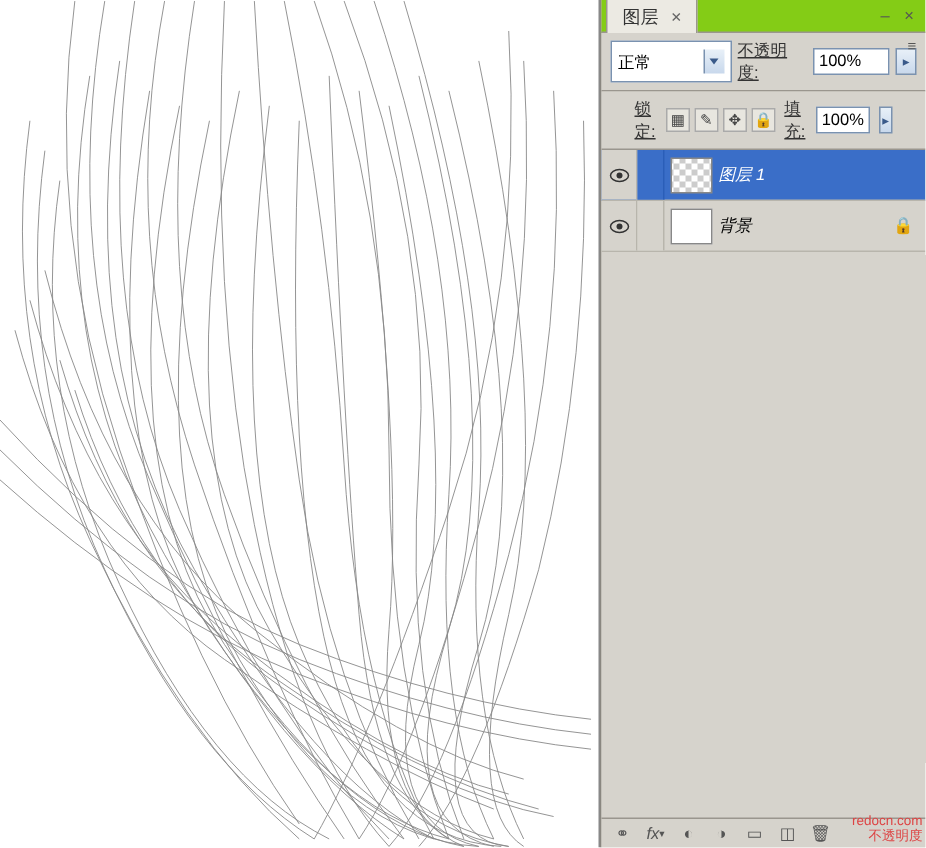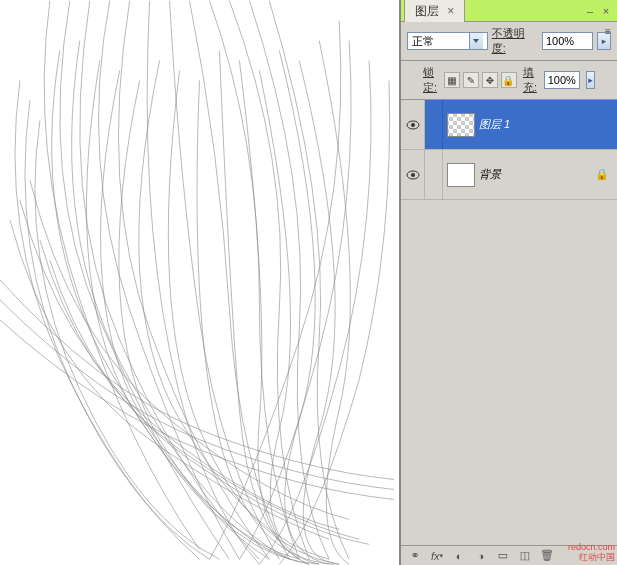--- a/index.html
+++ b/index.html
@@ -1,38 +1,38 @@
 <!DOCTYPE html>
 <html><head>
 <meta charset="utf-8">
 <style>
 * { margin: 0; padding: 0; box-sizing: border-box; }
 body { font-family: "Microsoft YaHei", SimSun, sans-serif; font-size: 11px; background: #fff; width: 617px; height: 565px; position: relative; overflow: hidden; }
 .canvas-area { position: absolute; left: 0; top: 0; width: 400px; height: 565px; background: #fff; border-right: 1px solid #888; }
 .canvas-svg { width: 100%; height: 100%; }
 .panel { position: absolute; right: 0; top: 0; width: 217px; height: 565px; background: #d6d3cc; display: flex; flex-direction: column; border-left: 1px solid #8a8780; }
-.panel-header { display: flex; align-items: center; height: 22px; background: #bef264; border-bottom: 1px solid #9a968e; }
+.panel-header { display: flex; align-items: center; height: 22px; background: #84cc16; border-bottom: 1px solid #9a968e; }
 .panel-tab { padding: 3px 10px; background: #eceae3; border: 1px solid #9a968e; border-bottom: none; margin-left: 3px; font-size: 12px; color: #333; }
 .panel-tab .close { margin-left: 5px; color: #666; cursor: pointer; }
 .panel-min { margin-left: auto; margin-right: 4px; display: flex; gap: 2px; }
 .min-btn { width: 14px; height: 10px; display: flex; align-items: center; justify-content: center; cursor: pointer; color: #555; }
 .panel-options { display: flex; align-items: center; padding: 4px 6px; gap: 4px; border-bottom: 1px solid #9a968e; background: #d6d3cc; }
-.dropdown { height: 18px; background: #fff; border: 1px solid #7a92b0; display: flex; align-items: center; padding: 0 4px; font-size: 11px; color: #000; position: relative; }
+.dropdown { height: 28px; background: #fff; border: 1px solid #7a92b0; display: flex; align-items: center; padding: 0 4px; font-size: 11px; color: #000; position: relative; }
 .dropdown .arrow { margin-left: auto; width: 14px; height: 16px; background: linear-gradient(#e8f0f8,#c8d8ec); border-left: 1px solid #7a92b0; display: flex; align-items: center; justify-content: center; }
 .dropdown .arrow::after { content: ""; border-left: 3px solid transparent; border-right: 3px solid transparent; border-top: 4px solid #3a5a8a; }
 .blend-dd { width: 82px; }
 .opt-label { color: #333; font-size: 11px; text-decoration: underline; }
 .pct-input { width: 52px; height: 18px; background: #fff; border: 1px solid #7a92b0; display: flex; align-items: center; padding: 0 3px; font-size: 11px; }
 .pct-arrow { width: 14px; height: 18px; background: linear-gradient(#e8f0f8,#c8d8ec); border: 1px solid #7a92b0; display: flex; align-items: center; justify-content: center; }
 .pct-arrow::after { content: "▸"; font-size: 9px; color: #3a5a8a; }
 .lock-row { display: flex; align-items: center; padding: 4px 22px; gap: 6px; border-bottom: 1px solid #9a968e; background: #d6d3cc; }
 .lock-icons { display: flex; gap: 3px; }
 .lock-ico { width: 16px; height: 16px; border: 1px solid #aaa; background: #e8e6df; display: flex; align-items: center; justify-content: center; font-size: 10px; color: #444; cursor: pointer; }
 .layers-list { flex: 1; background: #d6d3cc; overflow: auto; }
-.layer-row { display: flex; align-items: center; height: 50px; border-bottom: 1px solid #b8b5ac; }
+.layer-row { display: flex; align-items: center; height: 34px; border-bottom: 1px solid #b8b5ac; }
 .layer-row.selected { background: #3a6ec8; color: #fff; }
 .layer-row.selected .layer-name { color: #fff; }
 .vis-col { width: 24px; height: 100%; display: flex; align-items: center; justify-content: center; border-right: 1px solid #b8b5ac; background: #d6d3cc; }
 .eye-icon { width: 14px; height: 10px; }
 .link-col { width: 18px; height: 100%; border-right: 1px solid #b8b5ac; background: #d6d3cc; }
 .layer-row.selected .link-col { background: #3a6ec8; border-right-color: #2a5eb8; }
 .thumb { width: 28px; height: 24px; background: #fff; border: 1px solid #888; margin: 0 4px; position: relative; }
 .thumb.trans { background: repeating-conic-gradient(#ccc 0 25%, #fff 0 50%) 50% / 8px 8px; }
 .layer-name { font-size: 11px; color: #000; font-style: italic; }
 .lock-badge { margin-left: auto; margin-right: 8px; font-size: 11px; color: #555; }
@@ -167,15 +167,15 @@
       </div>
     <div class="foot-ico">◐</div>
     <div class="foot-ico">◑</div>
     <div class="foot-ico">▭</div>
     <div class="foot-ico">◫</div>
     <div class="foot-ico">🗑</div>
   </div>
 
   <div class="watermark">
     <div>redocn.com</div>
-    <div>红动中国</div>
+    <div>不透明度</div>
   </div>
 </div>
 
 </body></html>

